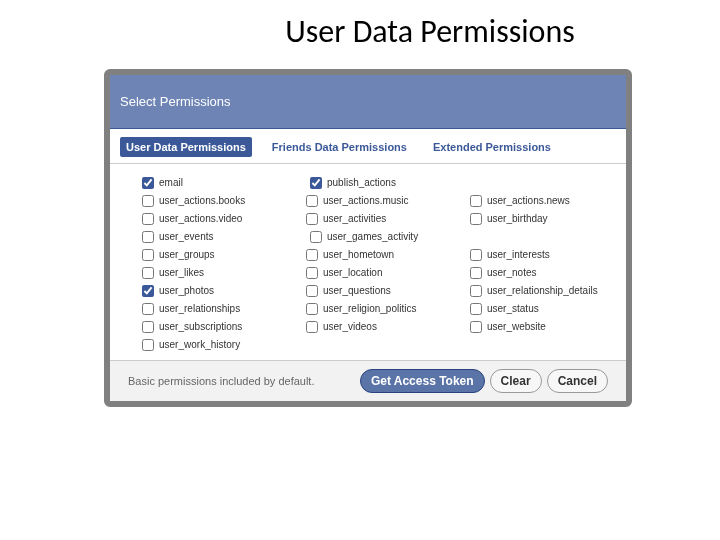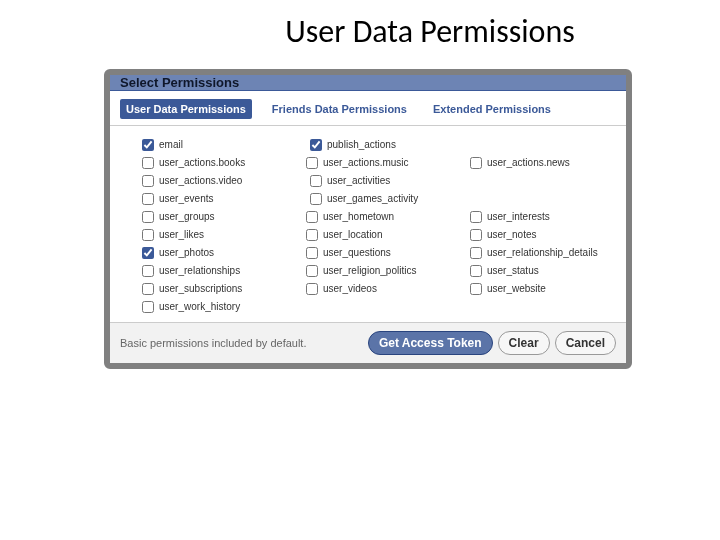--- a/index.html
+++ b/index.html
@@ -23,24 +23,24 @@
   }
   .dialog-wrap {
     width: 528px;
     margin: 0 auto 0 104px;
     border: 6px solid #808080;
     border-radius: 6px;
     background: #fff;
   }
   .dialog-header {
     background: #6d84b4;
-    color: #0f172a;
-    font-weight: bold;
+    color: #ffffff;
+    font-weight: normal;
     font-size: 13px;
-    padding: 0 10px;
+    padding: 19px 10px;
     border-bottom: 1px solid #3b5998;
   }
   .tabs-row {
     display: flex;
     gap: 14px;
     padding: 8px 10px 6px 10px;
     border-bottom: 1px solid #ccc;
     background: #fff;
   }
   .tab {
@@ -76,21 +76,21 @@
     accent-color: #3b5998;
     cursor: pointer;
   }
   .perm-cell span { cursor: default; }
   .footer {
     display: flex;
     align-items: center;
     justify-content: space-between;
     background: #f2f2f2;
     border-top: 1px solid #ccc;
-    padding: 8px 10px;
+    padding: 8px 18px;
   }
   .footer-note {
     font-size: 11px;
     color: #666;
   }
   .footer-buttons {
     display: flex;
     gap: 5px;
   }
   .btn {
@@ -151,20 +151,24 @@
       </div>
       <div class="perm-row">
         <label class="perm-cell">
           <input type="checkbox" style="">
           <span>user_actions.video</span>
         </label>
         <label class="perm-cell">
           <input type="checkbox" style="">
           <span>user_activities</span>
         </label>
+        <label class="perm-cell">
+          <input type="checkbox" style="">
+          <span>user_birthday</span>
+        </label>
       </div>
       <div class="perm-row">
         <label class="perm-cell">
           <input type="checkbox" style="">
           <span>user_events</span>
         </label>
         <label class="perm-cell">
           <input type="checkbox" style="">
           <span>user_games_activity</span>
         </label>

